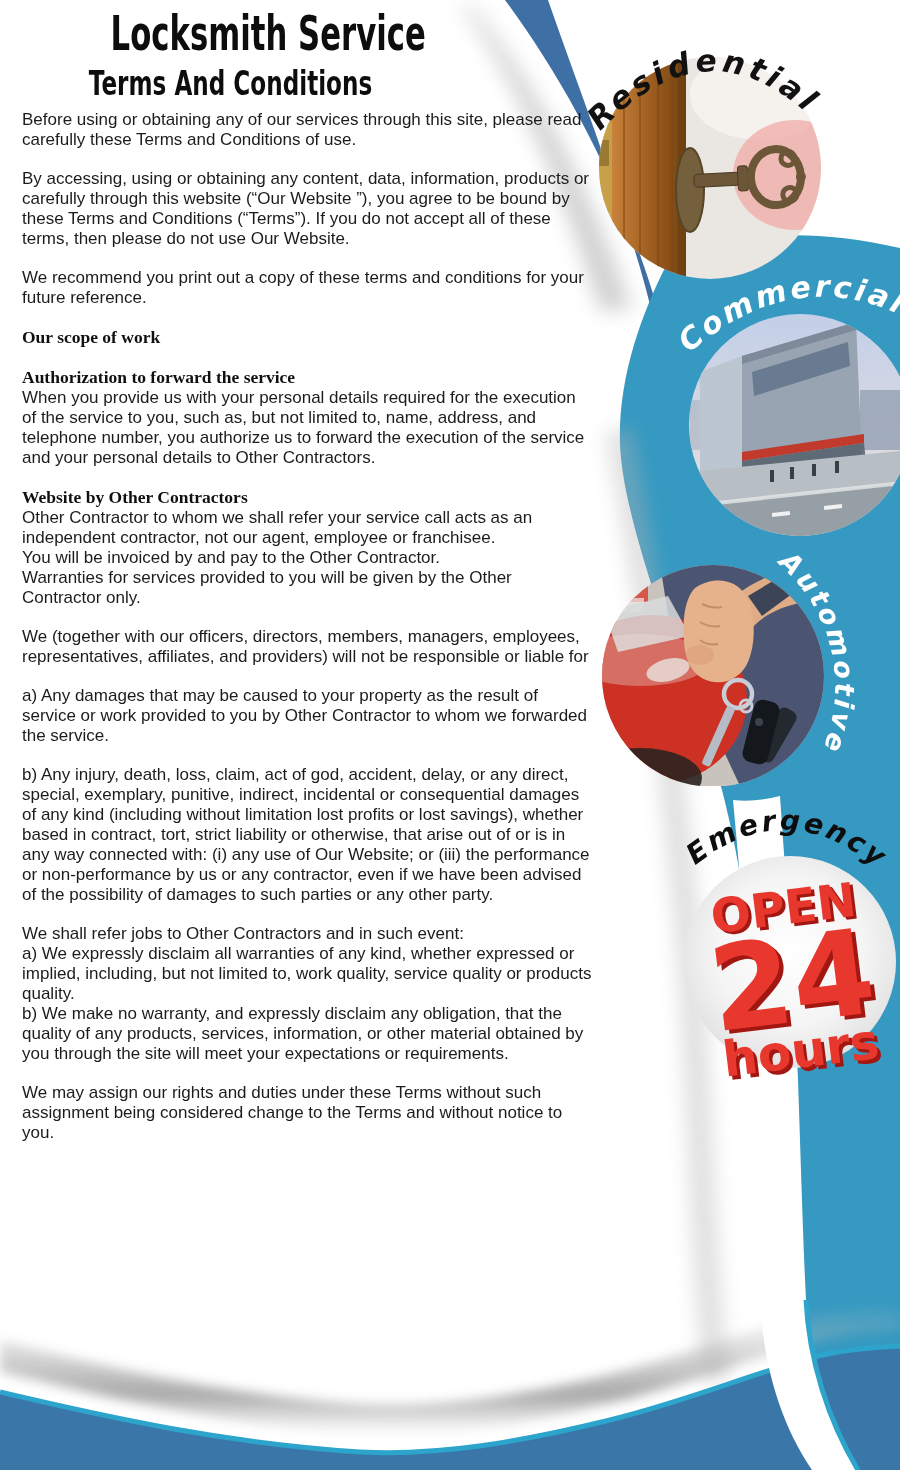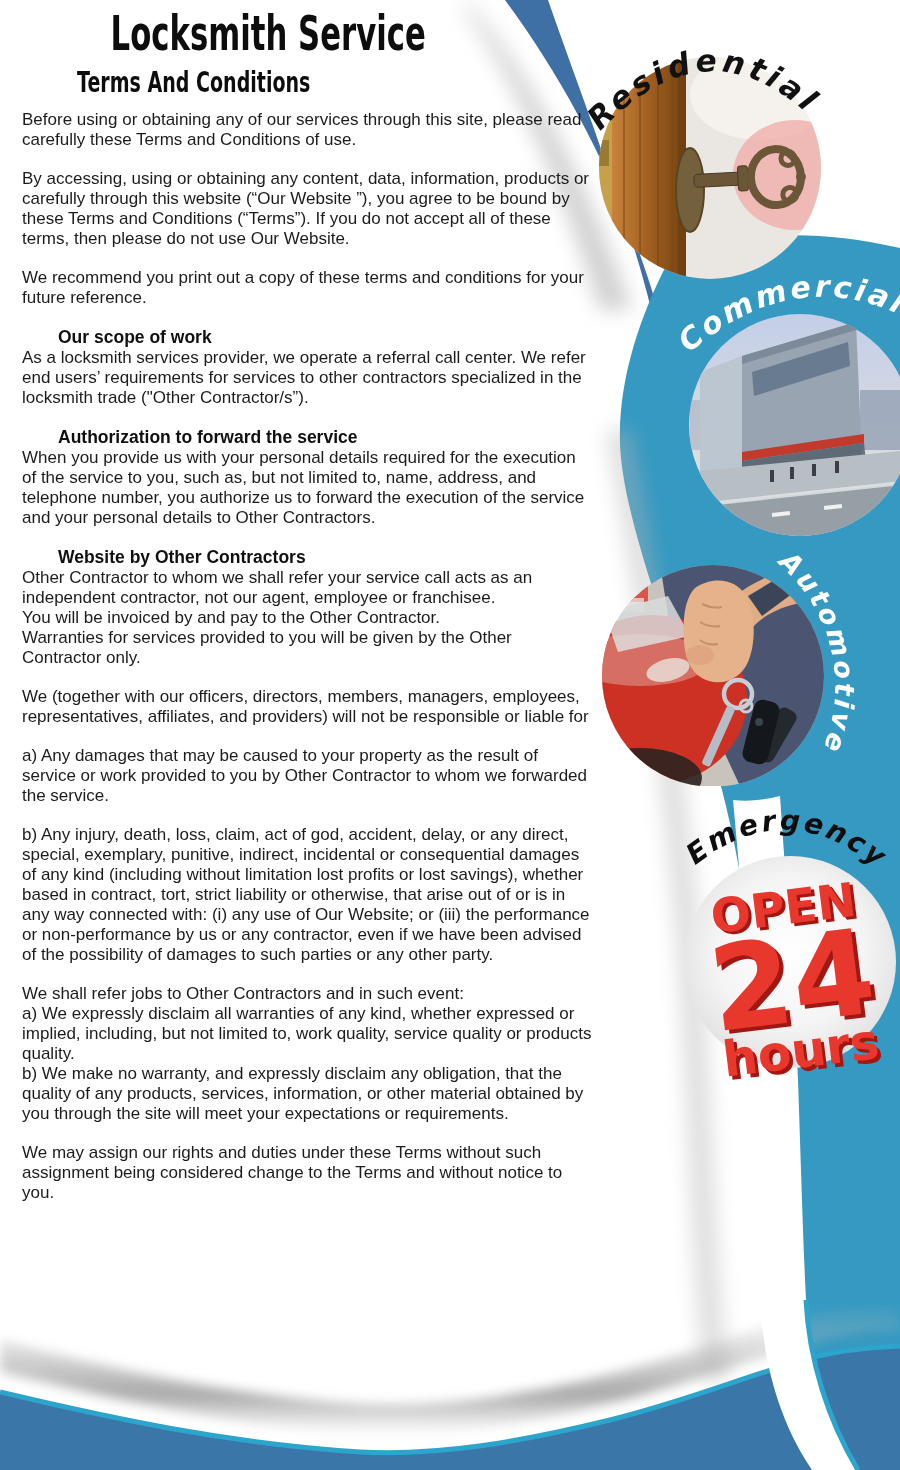--- a/index.html
+++ b/index.html
@@ -4,25 +4,25 @@
 <style>
   html,body { margin:0; padding:0; }
   body {
     width:900px; height:1470px; position:relative; overflow:hidden;
     background:#ffffff; font-family:"Liberation Sans", sans-serif;
   }
   #deco { position:absolute; top:0; left:0; z-index:0; }
   header { position:absolute; top:4px; left:22px; width:572px; text-align:left; z-index:2; }
   h1 { margin:0; font-family:"DejaVu Sans", sans-serif; font-weight:900; font-size:48px; color:#0d0d0d; line-height:58px; }
   h1 span { display:inline-block; transform:scaleX(.64); transform-origin:center; white-space:nowrap; }
-  h2 { margin:0; font-family:"DejaVu Sans", sans-serif; font-weight:900; font-size:28px; color:#0d0d0d; line-height:42px; }
+  h2 { margin:0; font-family:"DejaVu Sans", sans-serif; font-weight:900; font-size:34px; color:#0d0d0d; line-height:42px; }
   h2 span { display:inline-block; transform:scaleX(.68); transform-origin:center; white-space:nowrap; }
   main { position:absolute; top:110px; left:22px; width:572px; z-index:2; }
   .blk { margin-bottom:19px; }
-  .bh { font-family:Liberation Sans, sans-serif; font-weight:bold; font-size:17.5px; color:#101010; line-height:21px;margin-left:36px; }
+  .bh { font-family:Liberation Serif, serif; font-weight:bold; font-size:17.5px; color:#101010; line-height:21px; }
   .bt { font-size:17px; line-height:20px; color:#1c1c1c; white-space:pre-line; }
   .script-label { font-family:"DejaVu Sans", sans-serif; font-style:italic; font-weight:bold; }
   .badge-txt { font-family:"DejaVu Sans", sans-serif; font-weight:bold; }
 </style>
 </head>
 <body>
 
 <svg id="deco" width="900" height="1470" viewBox="0 0 900 1470" aria-hidden="true">
   <defs>
     <clipPath id="clipKey">
@@ -197,21 +197,20 @@
       <div class="bt">Before using or obtaining any of our services through this site, please read carefully these Terms and Conditions of use.</div>
     </div>
   <div class="blk">
       <div class="bt">By accessing, using or obtaining any content, data, information, products or carefully through this website (“Our Website ”), you agree to be bound by these Terms and Conditions (“Terms”). If you do not accept all of these terms, then please do not use Our Website.</div>
     </div>
   <div class="blk">
       <div class="bt">We recommend you print out a copy of these terms and conditions for your future reference.</div>
     </div>
   <div class="blk">
     <div class="bh">Our scope of work</div>
-    <div class="bt">As a locksmith services provider, we operate a referral call center. We refer end users’ requirements for services to other contractors specialized in the locksmith trade ("Other Contractor/s”).</div>
   </div>
   <div class="blk">
     <div class="bh">Authorization to forward the service</div>
     <div class="bt">When you provide us with your personal details required for the execution of the service to you, such as, but not limited to, name, address, and telephone number, you authorize us to forward the execution of the service and your personal details to Other Contractors.</div>
   </div>
   <div class="blk">
     <div class="bh">Website by Other Contractors</div>
     <div class="bt">Other Contractor to whom we shall refer your service call acts as an independent contractor, not our agent, employee or franchisee.
 You will be invoiced by and pay to the Other Contractor.
 Warranties for services provided to you will be given by the Other Contractor only.</div>

